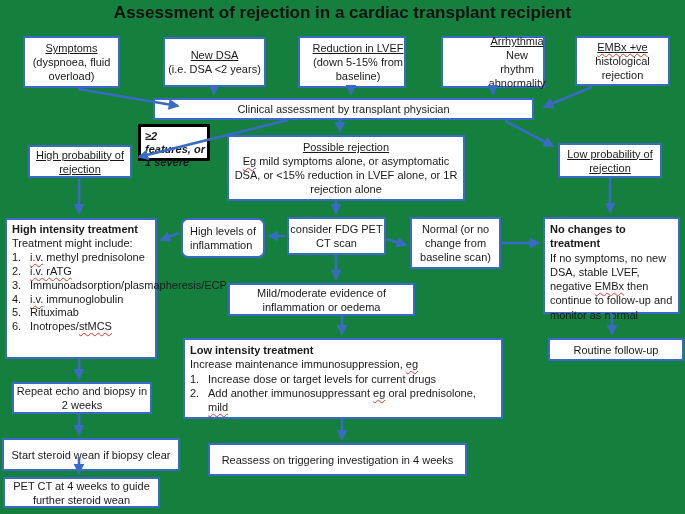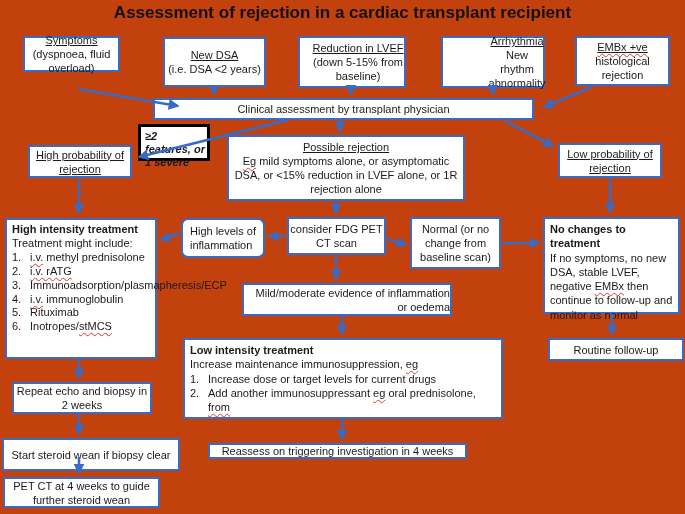--- a/index.html
+++ b/index.html
@@ -2,21 +2,21 @@
 <html style="--blue: #3a6bc4; --squig: #d93a2b; --black: #000000;"><head>
 <meta charset="utf-8">
 <style>
   :root{
     --blue:#3a6bc4;
     --squig:#d93a2b;
     --black:#000;
   }
   html,body{margin:0;padding:0;background:#fff;}
   #canvas{
-    position:relative;width:685px;height:514px;background:#c2410c;
+    position:relative;width:685px;height:514px;background:#15803d;
     font-family:"Liberation Sans","DejaVu Sans",sans-serif;
     color:#1a1a1a;overflow:hidden;
   }
   #page-title{
     position:absolute;left:0;top:3px;width:685px;text-align:center;
     font-size:17px;font-weight:700;color:#111;
   }
   .box{
     position:absolute;box-sizing:border-box;background:#fff;
     border:2.5px solid var(--blue);
@@ -46,21 +46,21 @@
   svg.arrows line{stroke:var(--blue);stroke-width:2.6px;}
   svg.arrows marker path{fill:var(--blue);}
 </style>
 </head>
 <body>
 
 <div id="canvas">
 
   <div id="page-title">Assessment of rejection in a cardiac transplant recipient</div>
 
-  <div class="box center" style="left:23px;top:36px;width:97px;height:36px;">
+  <div class="box center" style="left:23px;top:36px;width:97px;height:52px;">
     <span class="u">Symptoms</span>
     <span>(dyspnoea, fluid overload)</span>
   </div>
   <div class="box center" style="left:163px;top:37px;width:103px;height:50px;">
     <span class="u">New DSA</span>
     <span>(i.e. DSA &lt;2 years)</span>
   </div>
   <div class="box center" style="left:298px;top:36px;width:108px;height:52px;padding-left:12px;">
     <span class="u">Reduction in LVEF</span>
     <span>(down 5-15% from baseline)</span>
@@ -131,38 +131,38 @@
   </div>
   <div class="box center" style="left:410px;top:217px;width:91px;height:52px;">
     <span>Normal (or no change from baseline scan)</span>
   </div>
 
   <div class="box leftal" style="left:543px;top:217px;width:137px;height:97px;line-height:14.3px;">
     <div class="bold">No changes to treatment</div>
     <div><span>If no symptoms, no new DSA, stable LVEF, negative </span><span class="sp">EMBx</span><span> then continue to follow-up and monitor as normal</span></div>
   </div>
 
-  <div class="box center" style="left:242px;top:283px;width:210px;height:33px;text-align:right;">
+  <div class="box center" style="left:228px;top:283px;width:187px;height:33px;">
     <span>Mild/moderate evidence of inflammation or oedema</span>
   </div>
 
   <div class="box leftal" style="left:183px;top:338px;width:320px;height:81px;line-height:14.3px;">
     <div class="bold">Low intensity treatment</div>
     <div><span>Increase maintenance immunosuppression, </span><span class="sp">eg</span></div>
     <div class="lrow">
         <span class="num">1.</span>
         <span class="itxt"><span>Increase dose or target levels for current drugs</span></span>
       </div>
     <div class="lrow">
         <span class="num">2.</span>
-        <span class="itxt"><span>Add another immunosuppressant </span><span class="sp">eg</span><span> oral prednisolone, </span><span class="sp">from</span></span>
-      </div>
-  </div>
-
-  <div class="box vcenter nowrap" style="left:208px;top:443px;width:259px;height:16px;">
+        <span class="itxt"><span>Add another immunosuppressant </span><span class="sp">eg</span><span> oral prednisolone, </span><span class="sp">mild</span></span>
+      </div>
+  </div>
+
+  <div class="box vcenter nowrap" style="left:208px;top:443px;width:259px;height:33px;">
     <span>Reassess on triggering investigation in 4 weeks</span>
   </div>
   <div class="box vcenter nowrap" style="left:548px;top:338px;width:136px;height:23px;">
     <span>Routine follow-up</span>
   </div>
   <div class="box center" style="left:12px;top:382px;width:140px;height:32px;">
     <span>Repeat echo and biopsy in 2 weeks</span>
   </div>
   <div class="box vcenter nowrap" style="left:2px;top:438px;width:178px;height:33px;">
     <span>Start steroid wean if biopsy clear</span>

